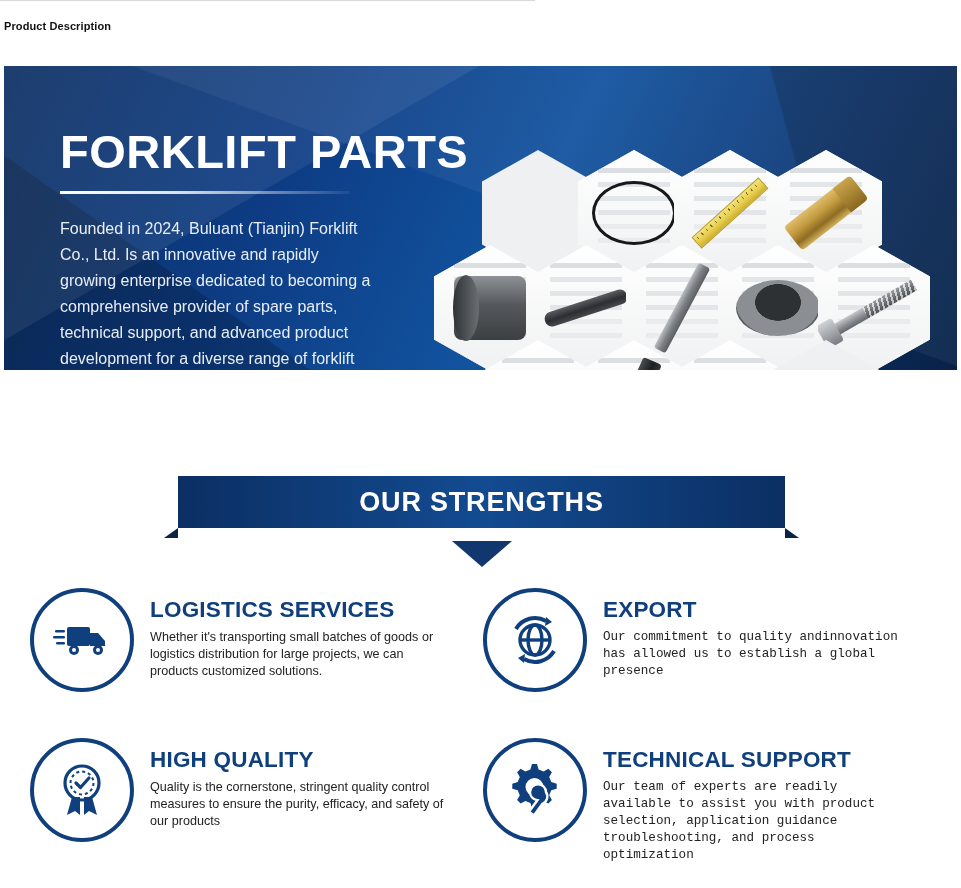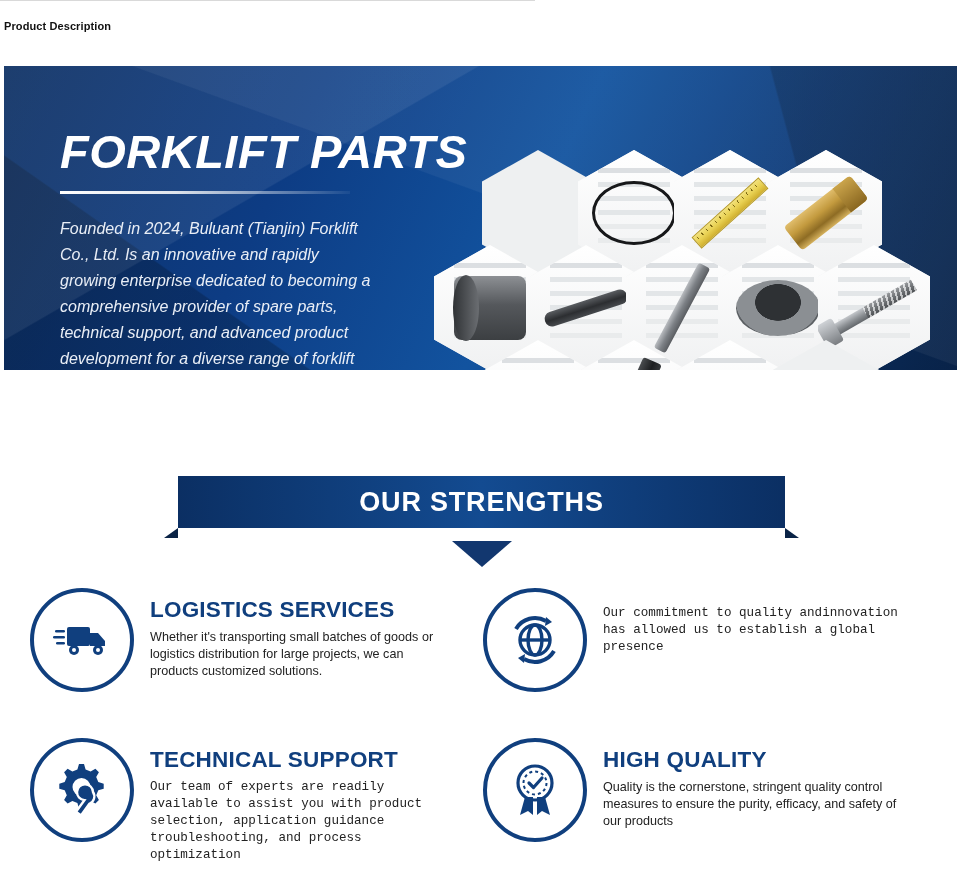--- a/index.html
+++ b/index.html
@@ -35,21 +35,20 @@
   
   .hero {
     position: absolute;
     top: 66px;
     left: 4px;
     width: 953px;
     height: 304px;
     overflow: hidden;
     background:
       linear-gradient(115deg, #0c2f63 0%, #0d3c84 30%, #12539f 55%, #0e3a78 78%, #0a2a58 100%);
-    font-style: italic;
   }
   .hero:before {
     content: "";
     position: absolute;
     inset: 0;
     background:
       linear-gradient(150deg, rgba(255,255,255,0.07) 0 32%, rgba(0,0,0,0) 32.2% 100%),
       linear-gradient(35deg, rgba(0,0,0,0.20) 0 22%, rgba(0,0,0,0) 22.2% 100%),
       linear-gradient(200deg, rgba(255,255,255,0.05) 0 46%, rgba(0,0,0,0) 46.2% 100%),
       linear-gradient(255deg, rgba(0,0,0,0.18) 0 18%, rgba(0,0,0,0) 18.2% 100%);
@@ -438,49 +437,50 @@
           <ellipse cx="29" cy="29" rx="7" ry="15"></ellipse>
           <line x1="14" y1="29" x2="44" y2="29"></line>
           <path d="M10 18 A22 22 0 0 1 40 10" stroke-width="4"></path>
           <path d="M48 40 A22 22 0 0 1 18 48" stroke-width="4"></path>
         </g>
         <path d="M40 6 l6 5 -7 4z" fill="#103f7e"></path>
         <path d="M18 52 l-6 -5 7 -4z" fill="#103f7e"></path>
       </svg>
     </div>
     <div class="f-body">
+      <div class="f-title">EXPORT</div>
       <div class="f-desc">Our commitment to quality andinnovation has allowed us to establish a global presence</div>
+    </div>
+  </div>
+
+  <div class="feature quality">
+    <div class="f-icon">
+      <svg width="52" height="58" viewBox="0 0 52 58" aria-hidden="true">
+        <circle cx="26" cy="22" r="17" fill="none" stroke="#103f7e" stroke-width="3.2"></circle>
+        <circle cx="26" cy="22" r="11.5" fill="none" stroke="#103f7e" stroke-width="2" stroke-dasharray="3 3"></circle>
+        <path d="M20 22 l4.5 4.5 L33 17" fill="none" stroke="#103f7e" stroke-width="3.2" stroke-linecap="round" stroke-linejoin="round"></path>
+        <path d="M16 36 l-5 18 8-4 5 4 0-18z" fill="#103f7e"></path>
+        <path d="M36 36 l5 18 -8-4 -5 4 0-18z" fill="#103f7e"></path>
+      </svg>
+    </div>
+    <div class="f-body">
+      <div class="f-title">HIGH QUALITY</div>
+      <div class="f-desc">Quality is the cornerstone, stringent quality control measures to ensure the purity, efficacy, and safety of our products</div>
     </div>
   </div>
 
   <div class="feature tech">
     <div class="f-icon">
       <svg width="58" height="56" viewBox="0 0 58 56" aria-hidden="true">
         <g fill="#103f7e">
           <path d="M26 2 l5 0 1.6 5.4 5 2.1 4.8-2.7 3.5 3.5 -2.7 4.8 2.1 5 5.4 1.6 0 5 -5.4 1.6 -2.1 5 2.7 4.8 -3.5 3.5 -4.8-2.7 -5 2.1 -1.6 5.4 -5 0 -1.6-5.4 -5-2.1 -4.8 2.7 -3.5-3.5 2.7-4.8 -2.1-5 -5.4-1.6 0-5 5.4-1.6 2.1-5 -2.7-4.8 3.5-3.5 4.8 2.7 5-2.1z"></path>
         </g>
         <circle cx="28.5" cy="25" r="9" fill="#fff"></circle>
         <path d="M40 30 a8 8 0 1 0 -8.6 8.2 l-8.4 11.6 5 3.6 8.4-11.6 A8 8 0 0 0 40 30z" fill="#103f7e" stroke="#fff" stroke-width="2.4"></path>
       </svg>
     </div>
     <div class="f-body">
       <div class="f-title">TECHNICAL SUPPORT</div>
       <div class="f-desc">Our team of experts are readily available to assist you with product selection, application guidance troubleshooting, and process optimization</div>
     </div>
   </div>
 
-  <div class="feature quality">
-    <div class="f-icon">
-      <svg width="52" height="58" viewBox="0 0 52 58" aria-hidden="true">
-        <circle cx="26" cy="22" r="17" fill="none" stroke="#103f7e" stroke-width="3.2"></circle>
-        <circle cx="26" cy="22" r="11.5" fill="none" stroke="#103f7e" stroke-width="2" stroke-dasharray="3 3"></circle>
-        <path d="M20 22 l4.5 4.5 L33 17" fill="none" stroke="#103f7e" stroke-width="3.2" stroke-linecap="round" stroke-linejoin="round"></path>
-        <path d="M16 36 l-5 18 8-4 5 4 0-18z" fill="#103f7e"></path>
-        <path d="M36 36 l5 18 -8-4 -5 4 0-18z" fill="#103f7e"></path>
-      </svg>
-    </div>
-    <div class="f-body">
-      <div class="f-title">HIGH QUALITY</div>
-      <div class="f-desc">Quality is the cornerstone, stringent quality control measures to ensure the purity, efficacy, and safety of our products</div>
-    </div>
-  </div>
-
 </div>
 
 </body></html>

